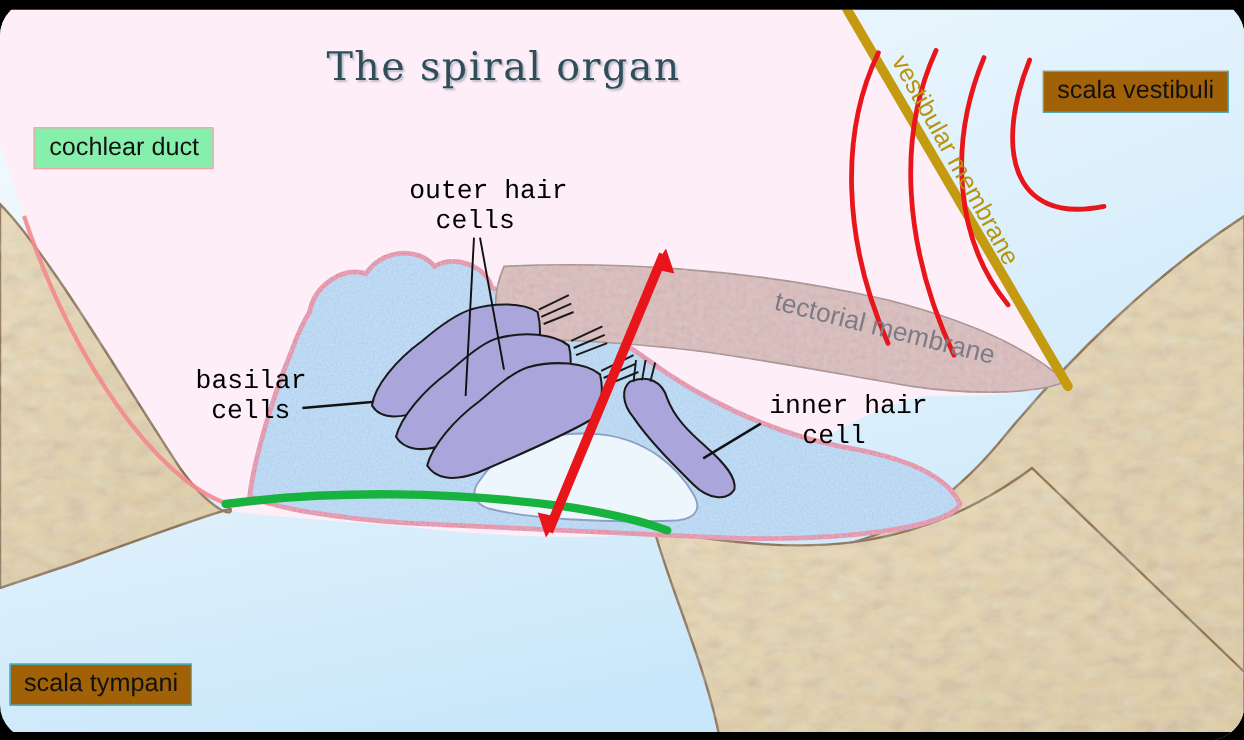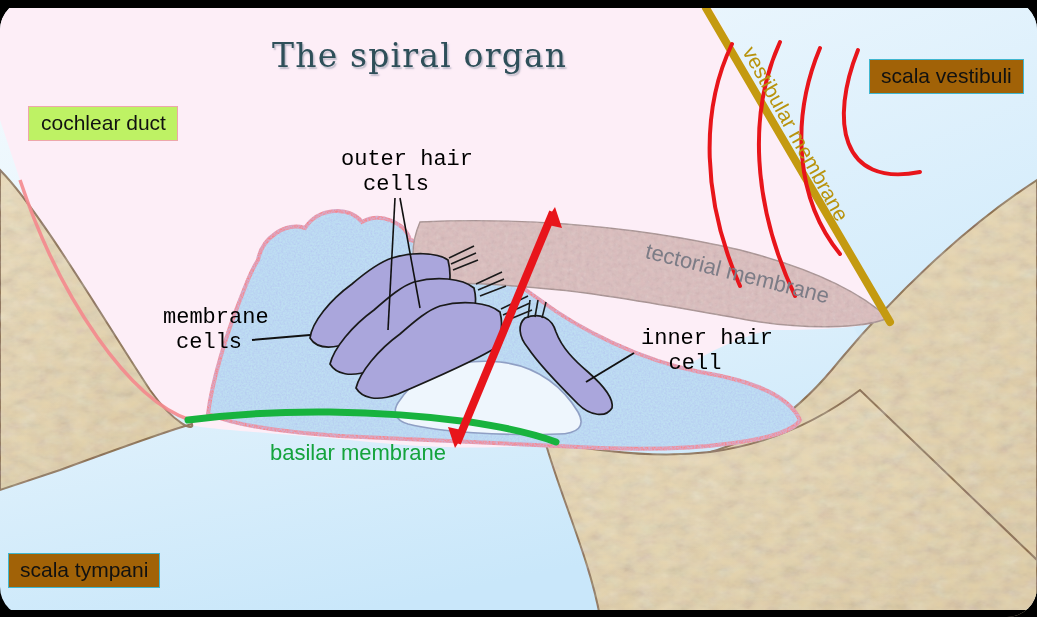--- a/index.html
+++ b/index.html
@@ -39,21 +39,21 @@
     position: absolute;
     white-space: nowrap;
     font-size: 21px;
     color: #111111;
     padding: 4px 11px 5px 11px;
     background: #fdf6fb;
     line-height: 1.15;
   }
   .box-pink {
     border: 1.5px solid #eda7ab;
-    background: #bef264;
+    background: #86efac;
     padding-left: 12px;
   }
   .box-cyan {
     border: 1.5px solid #3fb6cf;
     background: #a16207;
   }
   .plain-lbl {
     font-size: 22px;
     color: #000000;
     text-align: center;
@@ -288,28 +288,27 @@
   <div class="boxlbl box-cyan" style="left:869px; top:59px;">scala vestibuli</div>
 
   <div class="boxlbl box-cyan" style="left:8px; top:553px;text-align:right;">scala tympani</div>
 
   <div class="lbl plain-lbl" style="left:341px; top:148px; width:110px;">
     <div>outer hair</div>
     <div>cells</div>
   </div>
 
   <div class="lbl plain-lbl" style="left:163px; top:306px; width:92px;">
-    <div>membrane</div>
+    <div>basilar</div>
     <div>cells</div>
   </div>
 
   <div class="lbl plain-lbl" style="left:641px; top:327px; width:108px;">
     <div>inner hair</div>
     <div>cell</div>
   </div>
 
   <div class="rot-lbl" id="vestibular-membrane-label">vestibular membrane</div>
 
   <div class="rot-lbl" id="tectorial-membrane-label">tectorial membrane</div>
 
-  <div id="basilar-membrane-label">basilar membrane</div>
 
 </div>
 
 </body></html>

